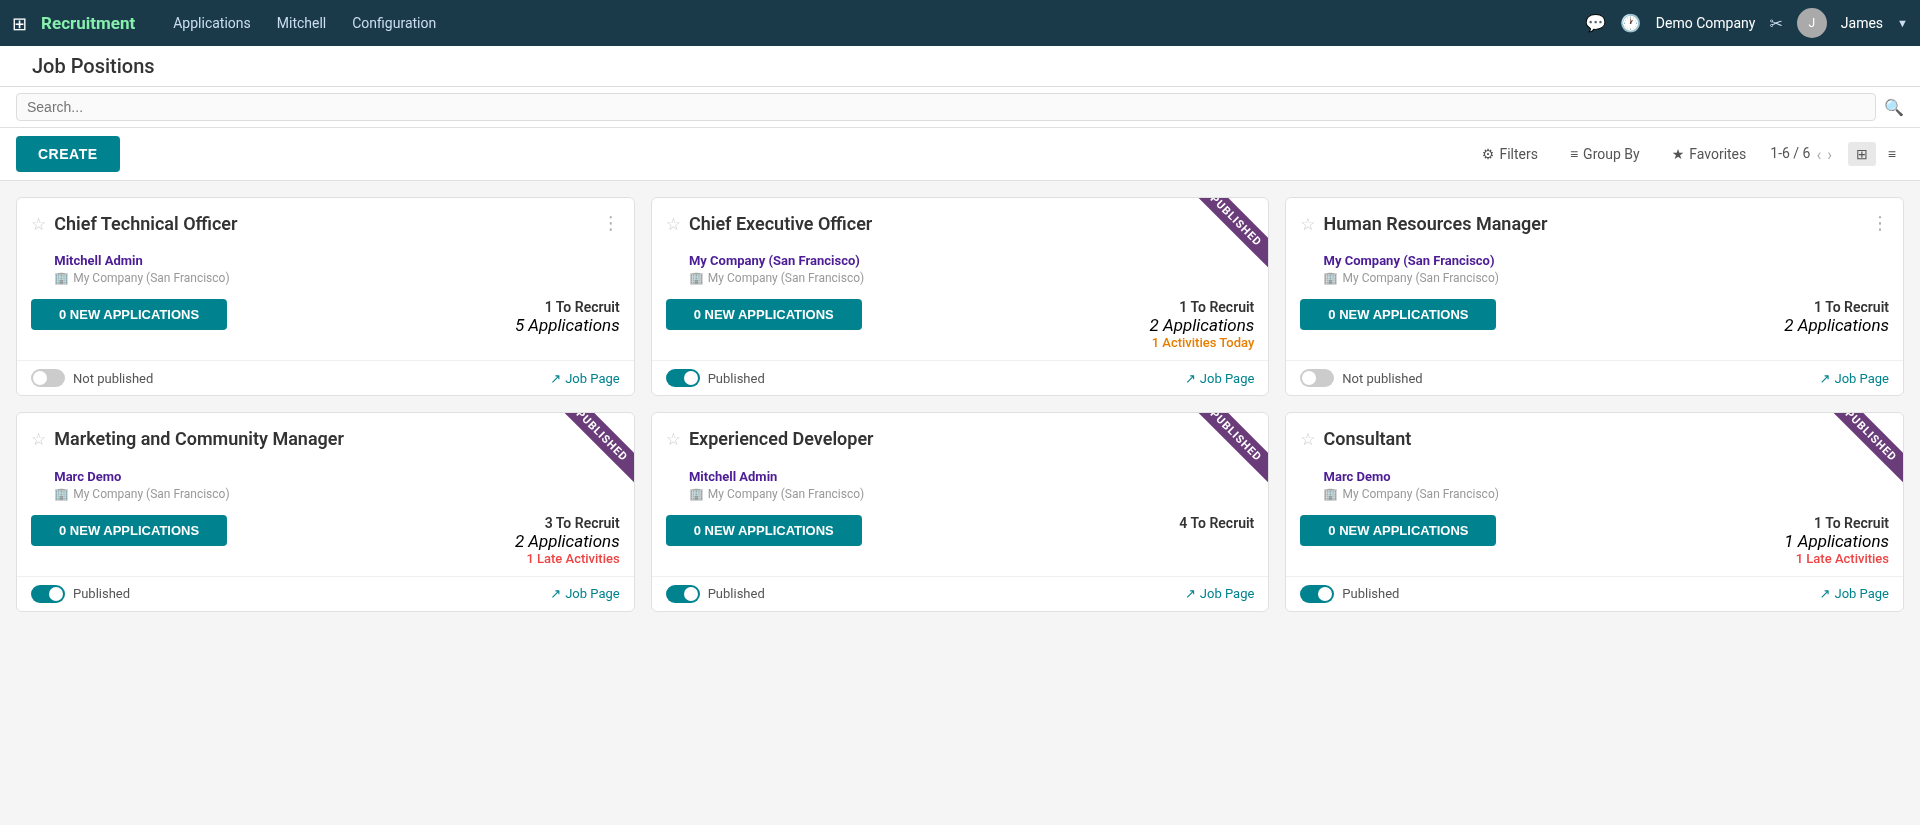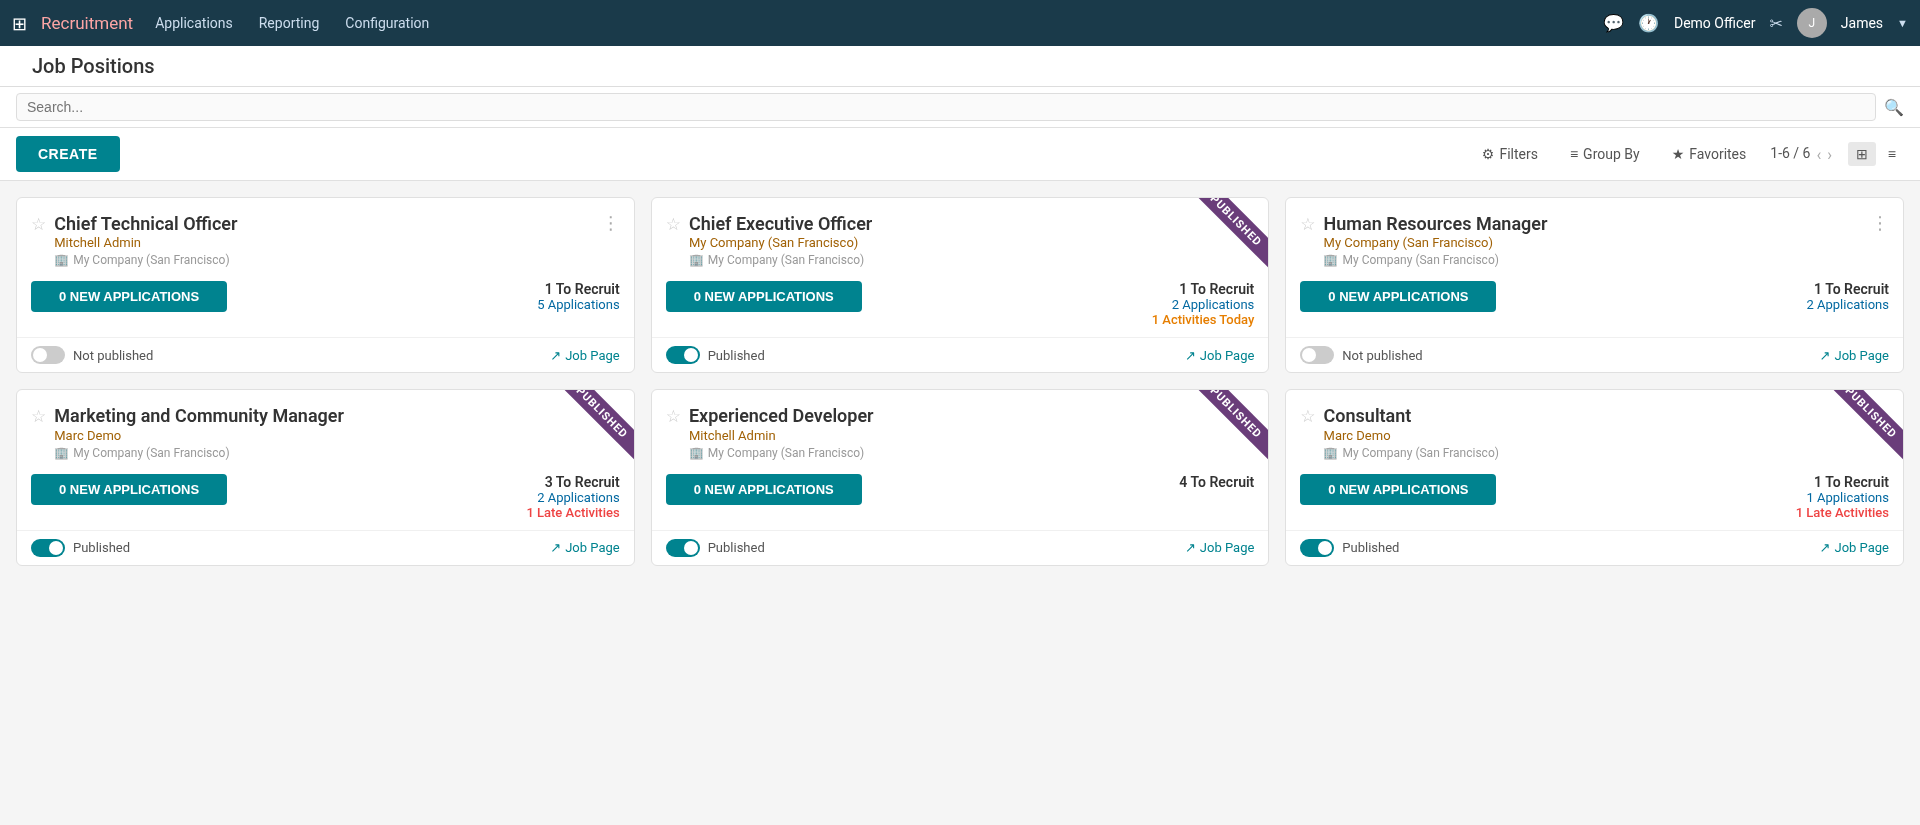--- a/index.html
+++ b/index.html
@@ -9,21 +9,21 @@
     .top-nav {
       background: #1a3a4a;
       color: #fff;
       display: flex;
       align-items: center;
       height: 46px;
       padding: 0 12px;
       gap: 8px;
     }
     .top-nav .apps-icon { color: #fff; font-size: 18px; cursor: pointer; margin-right: 6px; }
-    .top-nav .brand { font-size: 17px; font-weight: 400; color: #fca5a5; margin-right: 4px; }
+    .top-nav .brand { font-size: 17px; font-weight: 700; color: #86efac; margin-right: 20px; }
     .top-nav .nav-links { display: flex; gap: 6px; flex: 1; }
     .top-nav .nav-link { color: #cde; font-size: 14px; padding: 4px 10px; border-radius: 4px; cursor: pointer; text-decoration: none; }
     .top-nav .nav-right { display: flex; align-items: center; gap: 14px; }
     .top-nav .nav-icon { color: #cde; font-size: 17px; cursor: pointer; }
     .top-nav .company-name { color: #fff; font-size: 14px; cursor: pointer; }
     .top-nav .avatar { width: 30px; height: 30px; border-radius: 50%; background: #aaa; display: flex; align-items: center; justify-content: center; font-size: 12px; color: #fff; cursor: pointer; overflow: hidden; }
     .top-nav .user-name { color: #fff; font-size: 14px; cursor: pointer; }
     .scissors-icon { color: #cde; font-size: 16px; }
 
     
@@ -122,21 +122,21 @@
     }
     .card-header {
       padding: 14px 14px 8px 14px;
       display: flex;
       align-items: flex-start;
       justify-content: space-between;
     }
     .card-title-area { display: flex; align-items: flex-start; gap: 8px; flex: 1; }
     .star-icon { color: #ccc; font-size: 17px; cursor: pointer; margin-top: 2px; }
     .card-title { font-size: 18px; font-weight: 600; color: #333; line-height: 1.3; }
-    .card-subtitle { font-size: 13px; color: #a16207; margin-top: 0; }
+    .card-subtitle { font-size: 13px; color: #4c1d95; margin-top: 18px; font-weight: bold; }
     .card-company { font-size: 12px; color: #999; margin-top: 3px; display: flex; align-items: center; gap: 4px; }
     .kebab-menu { color: #aaa; font-size: 18px; cursor: pointer; flex-shrink: 0; }
 
     .card-body {
       padding: 6px 14px 10px 14px;
       display: flex;
       align-items: flex-start;
       justify-content: space-between;
       flex: 1;
     }
@@ -146,21 +146,21 @@
       border: none;
       border-radius: 4px;
       padding: 8px 28px;
       font-size: 13px;
       font-weight: 600;
       cursor: pointer;
       white-space: nowrap;
     }
     .card-stats { text-align: right; }
     .to-recruit { font-size: 14px; font-weight: 600; color: #333; }
-    .applications-count { font-size: 13px; color: #0369a1; }
+    .applications-count { font-size: 17px; color: #000000; font-style: italic; }
     .activities-today { font-size: 13px; color: #e67e00; font-weight: 500; }
     .late-activities { font-size: 13px; color: #e44; font-weight: 500; }
 
     .card-footer {
       padding: 8px 14px;
       display: flex;
       align-items: center;
       justify-content: space-between;
       border-top: 1px solid #f0f0f0;
       margin-top: auto;
@@ -215,27 +215,27 @@
     }
   </style>
 </head>
 <body>
 
 <nav class="top-nav">
   <span class="apps-icon">⊞</span>
   <span class="brand">Recruitment</span>
   <div class="nav-links">
     <a class="nav-link">Applications</a>
-    <a class="nav-link">Reporting</a>
+    <a class="nav-link">Mitchell</a>
     <a class="nav-link">Configuration</a>
   </div>
   <div class="nav-right">
     <span class="nav-icon">💬</span>
     <span class="nav-icon">🕐</span>
-    <span class="company-name">Demo Officer</span>
+    <span class="company-name">Demo Company</span>
     <span class="scissors-icon">✂</span>
     <div class="avatar">
       <span>J</span>
     </div>
     <span class="user-name">James</span>
     <span style="color:#cde;font-size:11px;">▼</span>
   </div>
 </nav>
 
 <div class="sub-header">

